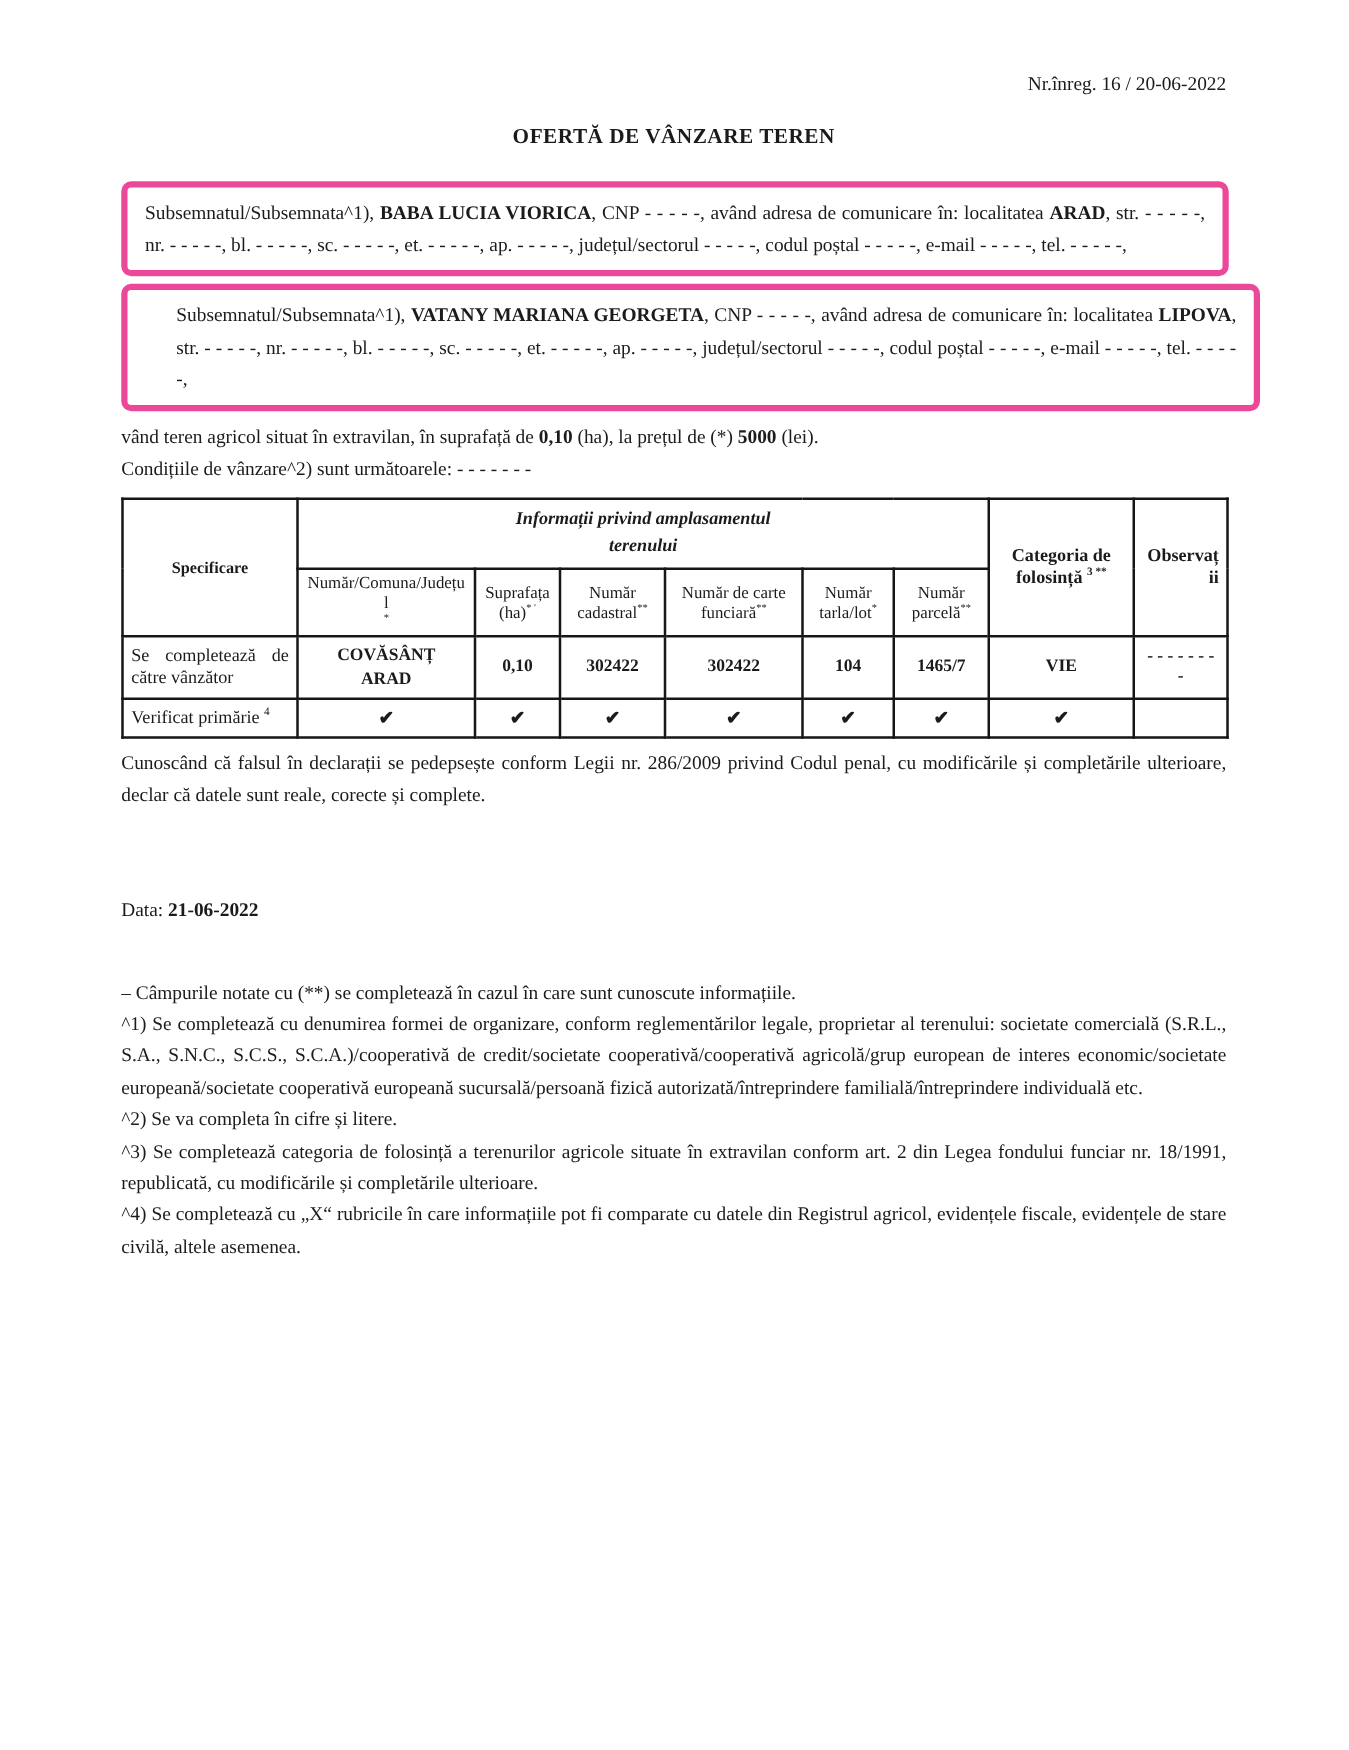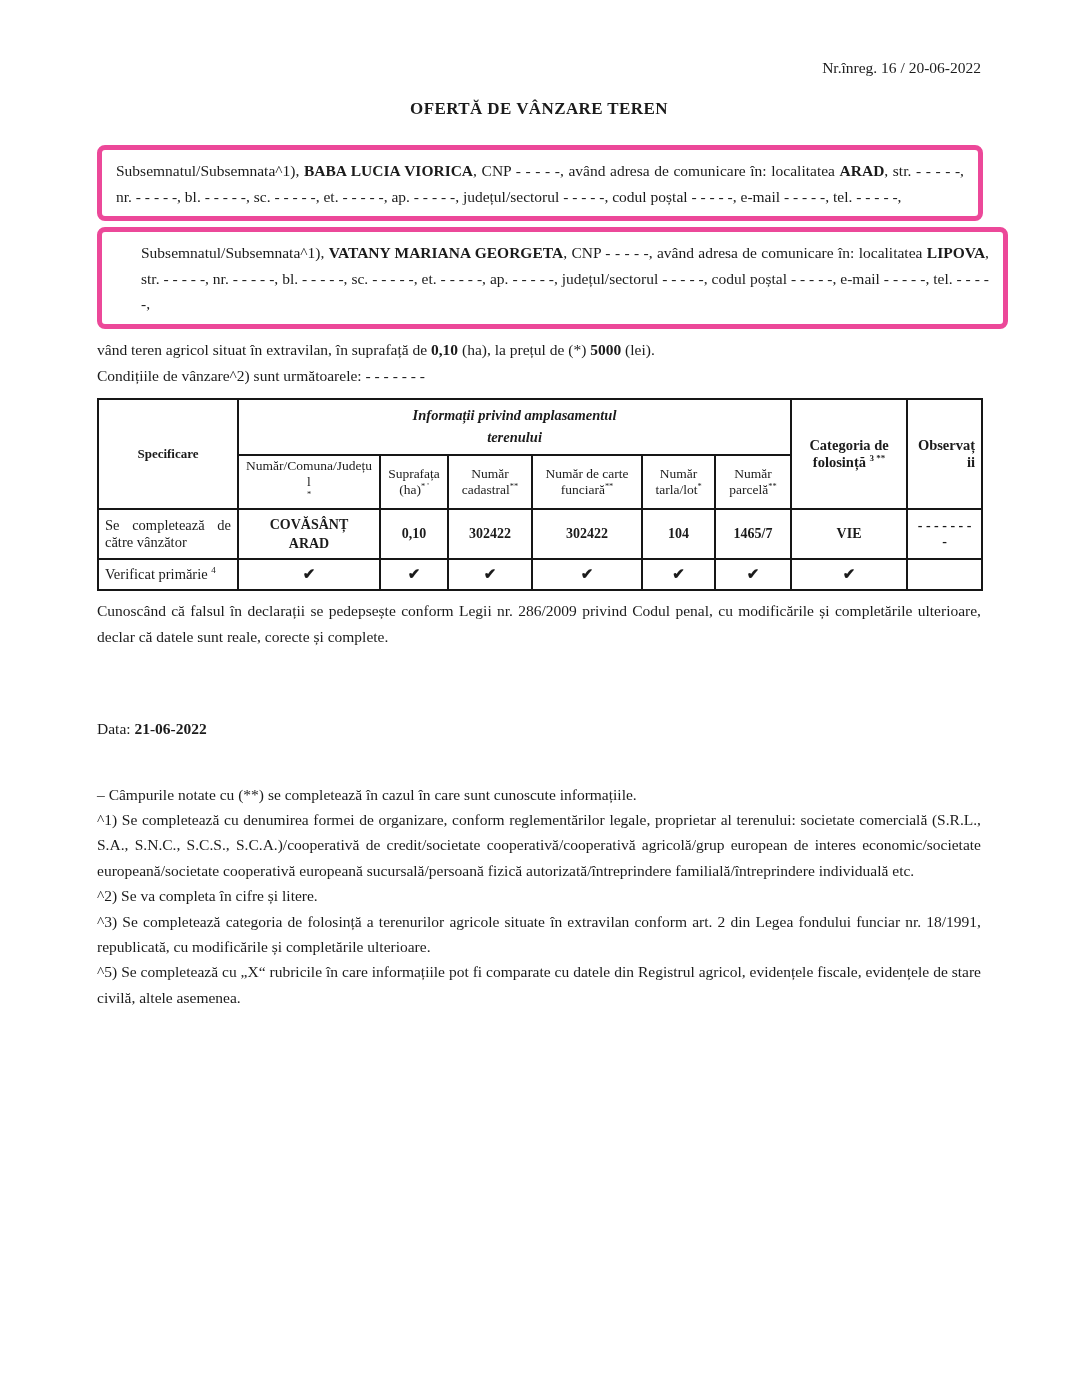--- a/index.html
+++ b/index.html
@@ -127,16 +127,16 @@
   <div class="dateline"><span>Data: </span><span class="b">21-06-2022</span></div>
 
   <div class="notes">
     <div>– Câmpurile notate cu (**) se completează în cazul în care sunt cunoscute informațiile.</div>
   </div>
 
   <div class="footnotes">
     <p>^1) Se completează cu denumirea formei de organizare, conform reglementărilor legale, proprietar al terenului: societate comercială (S.R.L., S.A., S.N.C., S.C.S., S.C.A.)/cooperativă de credit/societate cooperativă/cooperativă agricolă/grup european de interes economic/societate europeană/societate cooperativă europeană sucursală/persoană fizică autorizată/întreprindere familială/întreprindere individuală etc.</p>
     <p>^2) Se va completa în cifre și litere.</p>
     <p>^3) Se completează categoria de folosință a terenurilor agricole situate în extravilan conform art. 2 din Legea fondului funciar nr. 18/1991, republicată, cu modificările și completările ulterioare.</p>
-    <p>^5) Se completează cu „X“ rubricile în care informațiile pot fi comparate cu datele din Registrul agricol, evidențele fiscale, evidențele de stare civilă, altele asemenea.</p>
+    <p>^4) Se completează cu „X“ rubricile în care informațiile pot fi comparate cu datele din Registrul agricol, evidențele fiscale, evidențele de stare civilă, altele asemenea.</p>
   </div>
 
 </div>
 
 </body></html>

